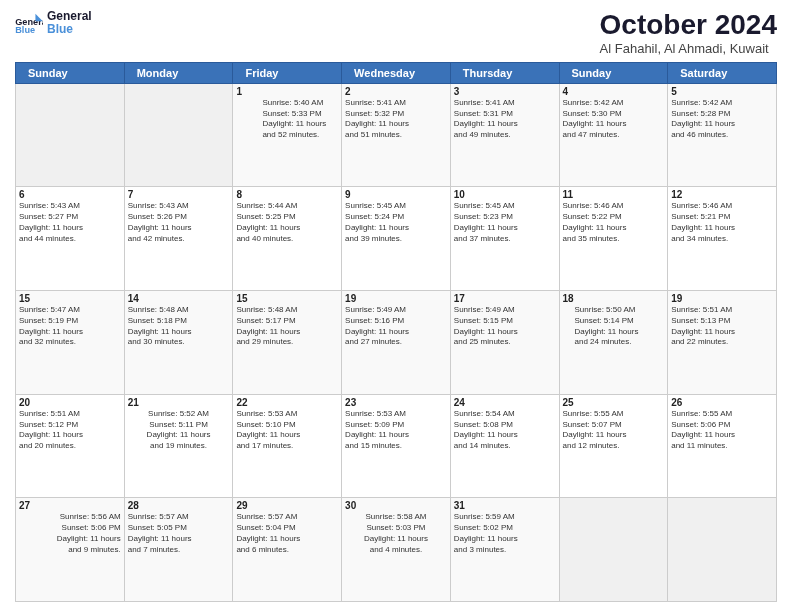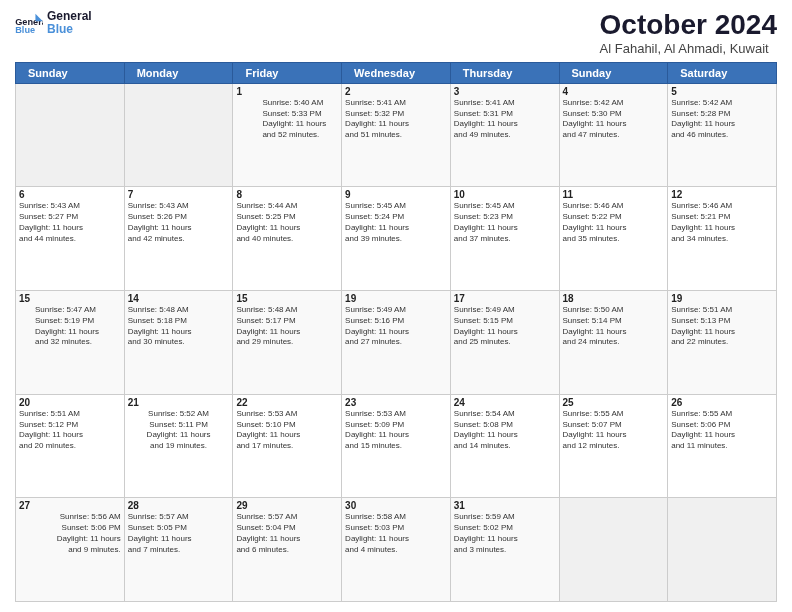--- a/index.html
+++ b/index.html
@@ -210,21 +210,21 @@
             <span class="day-num">12</span>
             <div class="day-info" style="white-space: pre-line;">Sunrise: 5:46 AM
 Sunset: 5:21 PM
 Daylight: 11 hours
 and 34 minutes.</div>
           </td>
         </tr>
         <tr>
           <td>
             <span class="day-num">15</span>
-            <div class="day-info" style="white-space: pre-line; margin-left: 16px;">Sunrise: 5:47 AM
+            <div class="day-info" style="white-space: pre-line;">Sunrise: 5:47 AM
 Sunset: 5:19 PM
 Daylight: 11 hours
 and 32 minutes.</div>
           </td>
           <td>
             <span class="day-num">14</span>
             <div class="day-info" style="white-space: pre-line;">Sunrise: 5:48 AM
 Sunset: 5:18 PM
 Daylight: 11 hours
 and 30 minutes.</div>
@@ -245,21 +245,21 @@
           </td>
           <td>
             <span class="day-num">17</span>
             <div class="day-info" style="white-space: pre-line;">Sunrise: 5:49 AM
 Sunset: 5:15 PM
 Daylight: 11 hours
 and 25 minutes.</div>
           </td>
           <td>
             <span class="day-num">18</span>
-            <div class="day-info" style="white-space: pre-line;">Sunrise: 5:50 AM
+            <div class="day-info" style="white-space: pre-line; margin-left: 12px;">Sunrise: 5:50 AM
 Sunset: 5:14 PM
 Daylight: 11 hours
 and 24 minutes.</div>
           </td>
           <td>
             <span class="day-num">19</span>
             <div class="day-info" style="white-space: pre-line;">Sunrise: 5:51 AM
 Sunset: 5:13 PM
 Daylight: 11 hours
 and 22 minutes.</div>
@@ -333,21 +333,21 @@
           </td>
           <td>
             <span class="day-num">29</span>
             <div class="day-info" style="white-space: pre-line;">Sunrise: 5:57 AM
 Sunset: 5:04 PM
 Daylight: 11 hours
 and 6 minutes.</div>
           </td>
           <td>
             <span class="day-num">30</span>
-            <div class="day-info" style="white-space: pre-line;">Sunrise: 5:58 AM
+            <div class="day-info" style="white-space: pre-line; text-align: center;">Sunrise: 5:58 AM
 Sunset: 5:03 PM
 Daylight: 11 hours
 and 4 minutes.</div>
           </td>
           <td>
             <span class="day-num">31</span>
             <div class="day-info" style="white-space: pre-line;">Sunrise: 5:59 AM
 Sunset: 5:02 PM
 Daylight: 11 hours
 and 3 minutes.</div>

